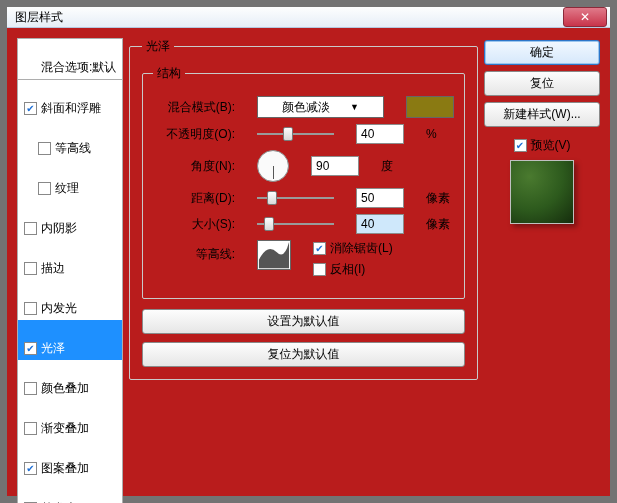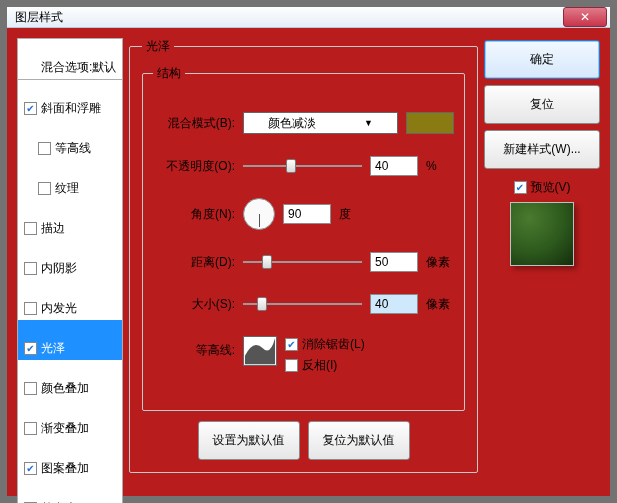--- a/index.html
+++ b/index.html
@@ -19,41 +19,41 @@
   .style-row .cb.checked::before { content: "✔"; }
   .style-row.noncb .cb { visibility: hidden; }
   .style-row.mix { border-bottom: 1px solid #adadad; }
   .style-row .lbl { white-space: nowrap; }
   .center-panel { flex: 1; position: relative; }
   .right-panel { width: 116px; display: flex; flex-direction: column; align-items: stretch; gap: 6px; padding-top: 2px; }
   fieldset { border: 1px solid #c9c9c9; border-radius: 2px; margin: 0; }
   fieldset > legend { padding: 0 4px; }
   .outer-fs { padding: 10px 12px 12px; position: absolute; top: 0; left: 0; right: 0; }
   .inner-fs { padding: 8px 10px 14px; }
-  .form-row { display: flex; align-items: center; gap: 8px; margin: 22px 0; }
+  .form-row { display: flex; align-items: center; gap: 22px; margin: 6px 0; }
   .form-row .label { width: 82px; text-align: right; white-space: nowrap; }
   .num-input { width: 48px; height: 20px; border: 1px solid #8c8c8c; padding: 1px 4px; background: #fff; }
   .num-input.hl { background: #cfe8fb; }
   .unit { width: 28px; }
   .dropdown { flex: 1; height: 22px; border: 1px solid #666; background: #fff; display: flex; align-items: center; padding: 0 24px; justify-content: space-between; min-width: 0; }
   .dropdown .caret { font-size: 9px; }
   .color-swatch { width: 48px; height: 22px; border: 1px solid #666; background: #8a7a12; }
   .slider { flex: 1; height: 18px; position: relative; }
   .slider .track { position: absolute; top: 8px; left: 0; right: 0; height: 2px; background: #9a9a9a; }
   .slider .thumb { position: absolute; top: 2px; width: 10px; height: 14px; background: linear-gradient(#fdfdfd, #d9d9d9); border: 1px solid #7a7a7a; border-radius: 2px; transform: translateX(-50%); }
   .angle-dial { width: 32px; height: 32px; border: 1px solid #8a8a8a; border-radius: 50%; background: #fafafa; position: relative; }
   .angle-dial::after { content: ""; position: absolute; left: 50%; top: 50%; width: 1px; height: 13px; background: #555; transform-origin: top center; transform: rotate(0deg); }
   .contour-box { width: 34px; height: 30px; border: 1px solid #666; background: #fff; position: relative; overflow: hidden; }
   .contour-box svg { position: absolute; inset: 0; }
   .cb-inline { display: flex; align-items: center; gap: 4px; text-align: center; }
   .cb-inline .cb { width: 13px; height: 13px; border: 1px solid #888; background: #fff; display: flex; align-items: center; justify-content: center; font-size: 10px; color: #1e6fd6; line-height: 1; }
   .cb-inline .cb.checked::before { content: "✔"; }
-  .btn { height: 39px; border: 1px solid #8a8a8a; border-radius: 3px; background: linear-gradient(#fdfdfd, #e6e6e6); padding: 0 14px; display: inline-flex; align-items: center; justify-content: center; cursor: default; }
+  .btn { height: 25px; border: 1px solid #8a8a8a; border-radius: 3px; background: linear-gradient(#fdfdfd, #e6e6e6); padding: 0 14px; display: inline-flex; align-items: center; justify-content: center; cursor: default; }
   .btn-primary { border: 1px solid #2e76c8; background: linear-gradient(#f2f8ff, #d6e8fb); box-shadow: 0 0 0 1px #9cc6ef inset; }
-  .btn-row { display: flex; gap: 8px; justify-content: center; margin-top: 10px; }
+  .btn-row { display: flex; gap: 8px; justify-content: center; margin-top: 10px; flex-direction: column; }
   .preview-thumb { width: 64px; height: 64px; border: 1px solid #c0c0c0; background: radial-gradient(120% 120% at 30% 25%, #4a7a2f 0%, #2d5a1d 45%, #18330f 80%, #0e2109 100%); margin: 6px auto; box-shadow: 3px 3px 5px rgba(0,0,0,0.35); }
   .preview-wrap { display: flex; flex-direction: column; align-items: center; margin-top: 4px; }
 </style>
 </head>
 <body>
 
 <div class="window">
   <div class="titlebar">
     <span class="title">图层样式</span>
     <div class="close-btn">
@@ -75,25 +75,25 @@
           <div class="style-row indent">
             <span class="cb"></span>
             <span class="lbl">等高线</span>
           </div>
           <div class="style-row indent">
             <span class="cb"></span>
             <span class="lbl">纹理</span>
           </div>
           <div class="style-row">
             <span class="cb"></span>
+            <span class="lbl">内阴影</span>
+          </div>
+          <div class="style-row">
+            <span class="cb"></span>
             <span class="lbl">描边</span>
-          </div>
-          <div class="style-row">
-            <span class="cb"></span>
-            <span class="lbl">内阴影</span>
           </div>
           <div class="style-row">
             <span class="cb"></span>
             <span class="lbl">内发光</span>
           </div>
           <div class="style-row selected">
             <span class="cb checked"></span>
             <span class="lbl">光泽</span>
           </div>
           <div class="style-row">

